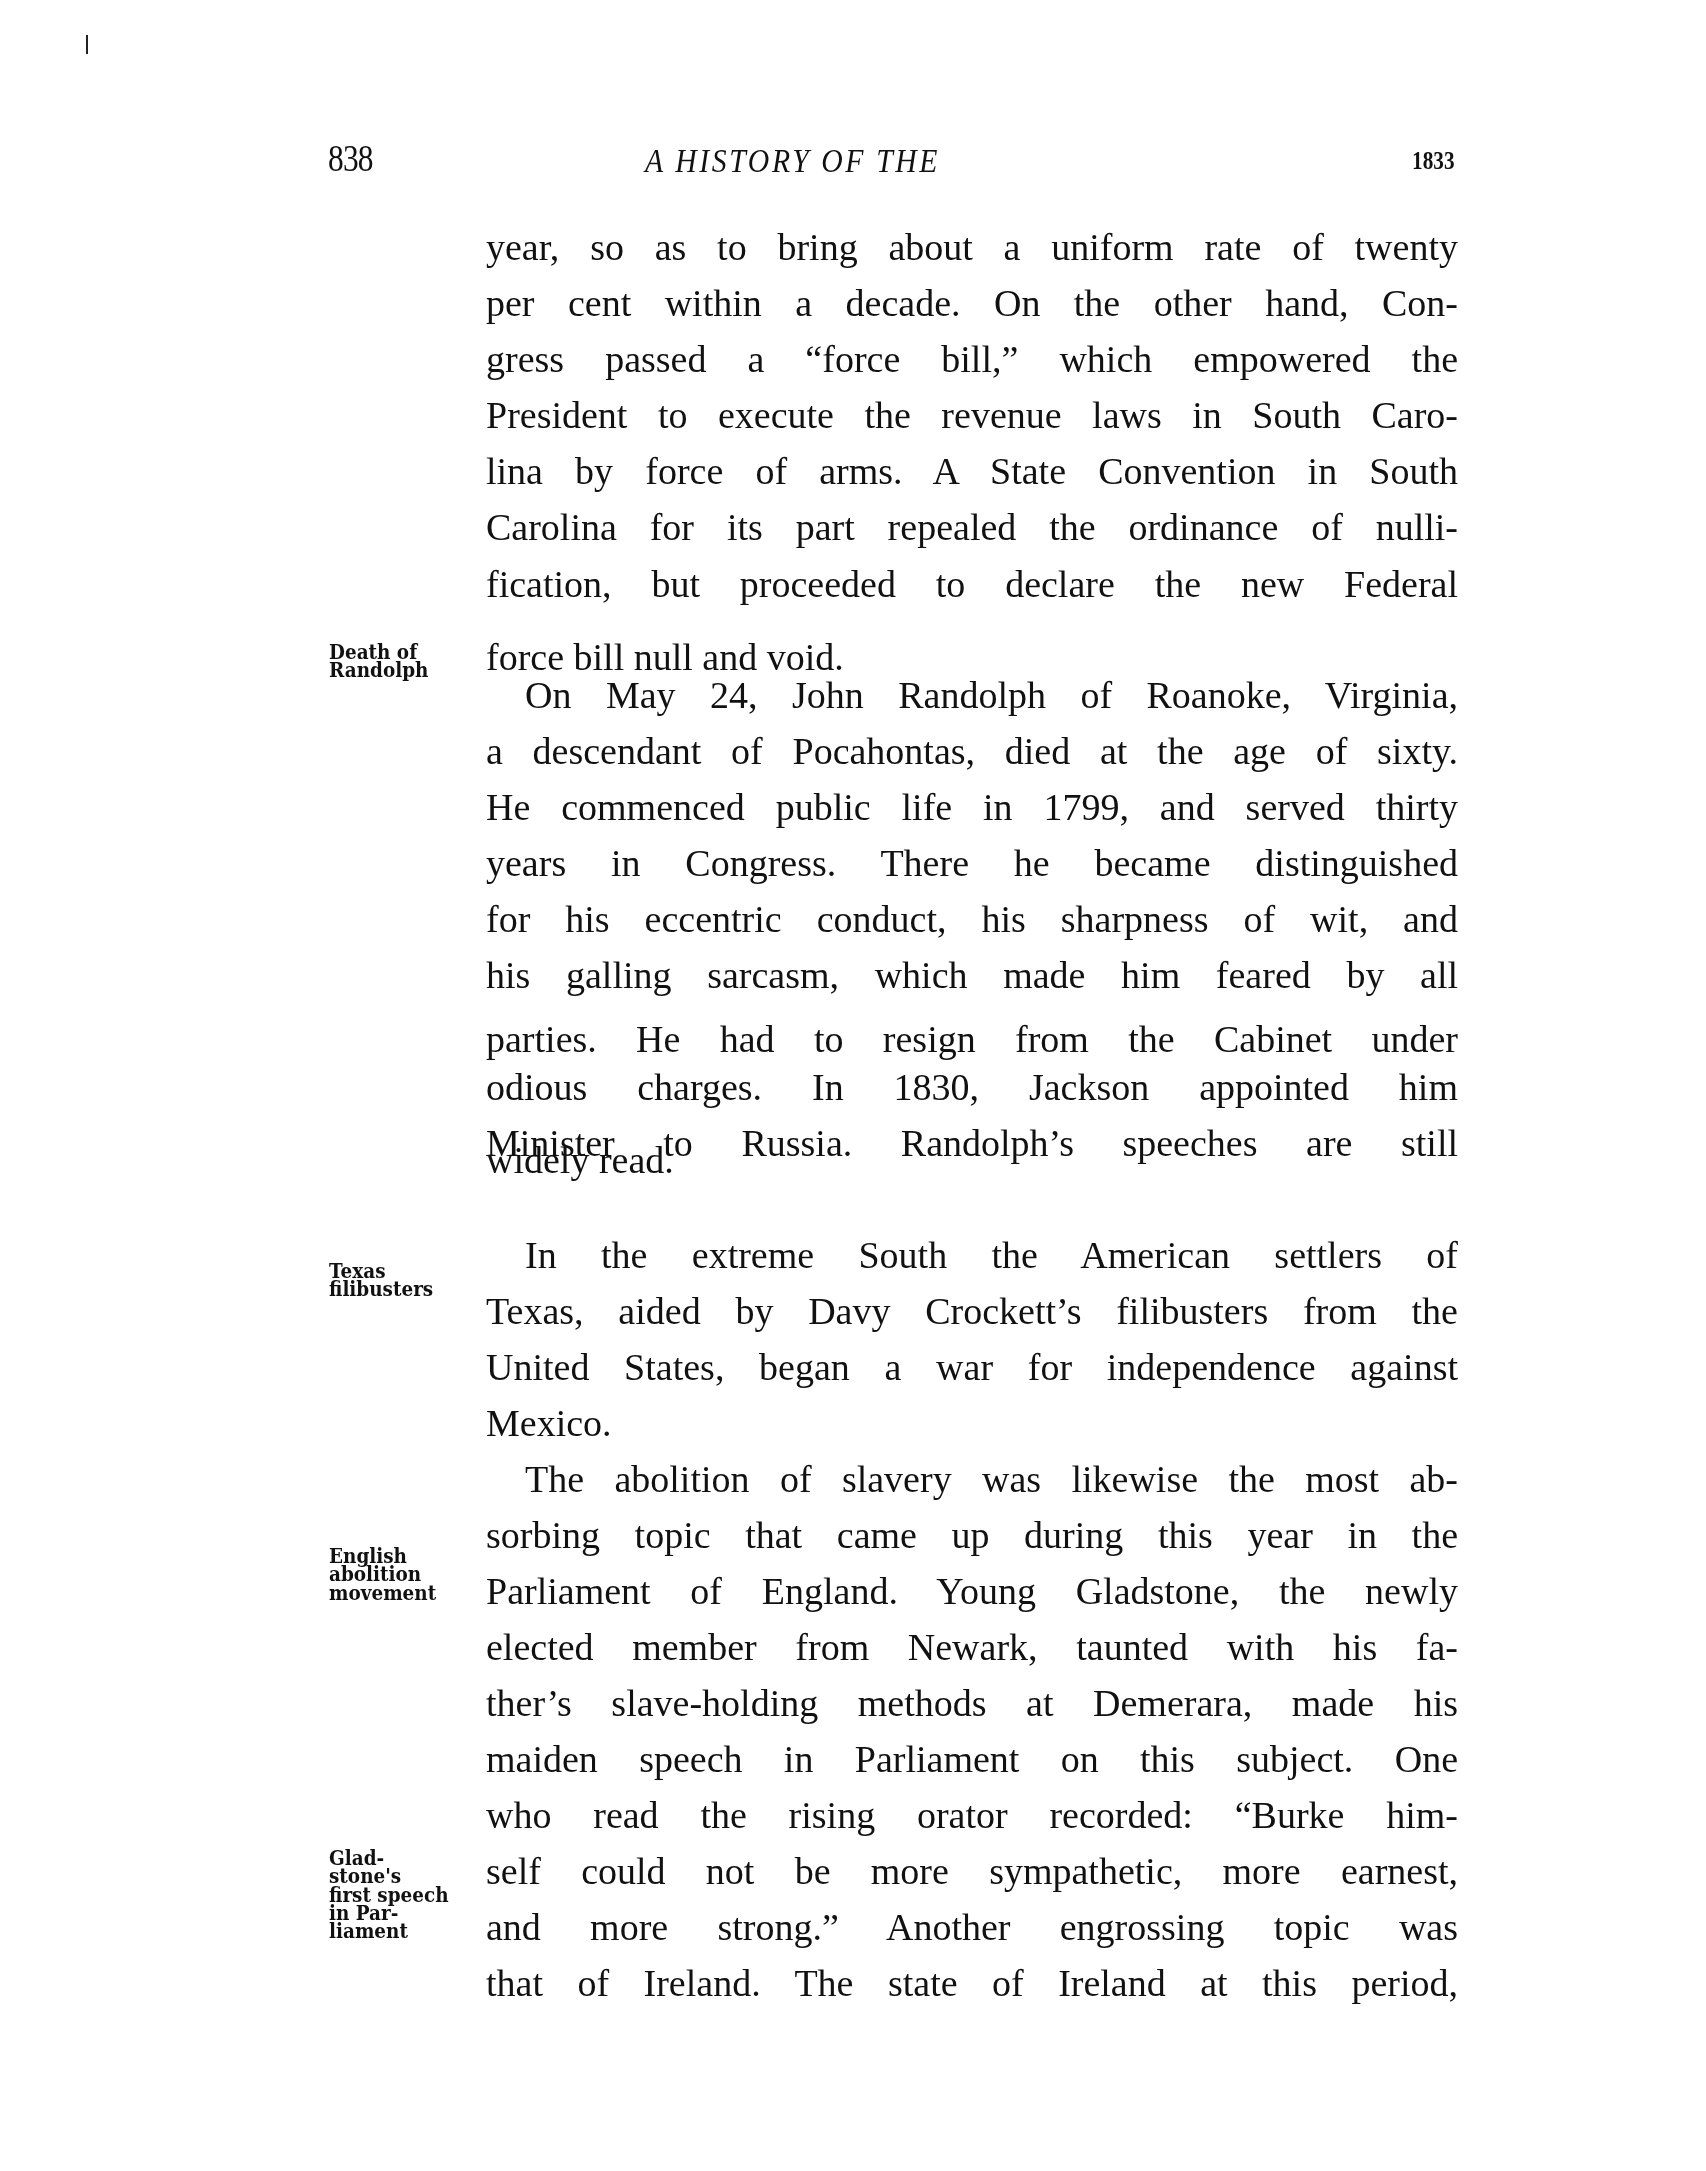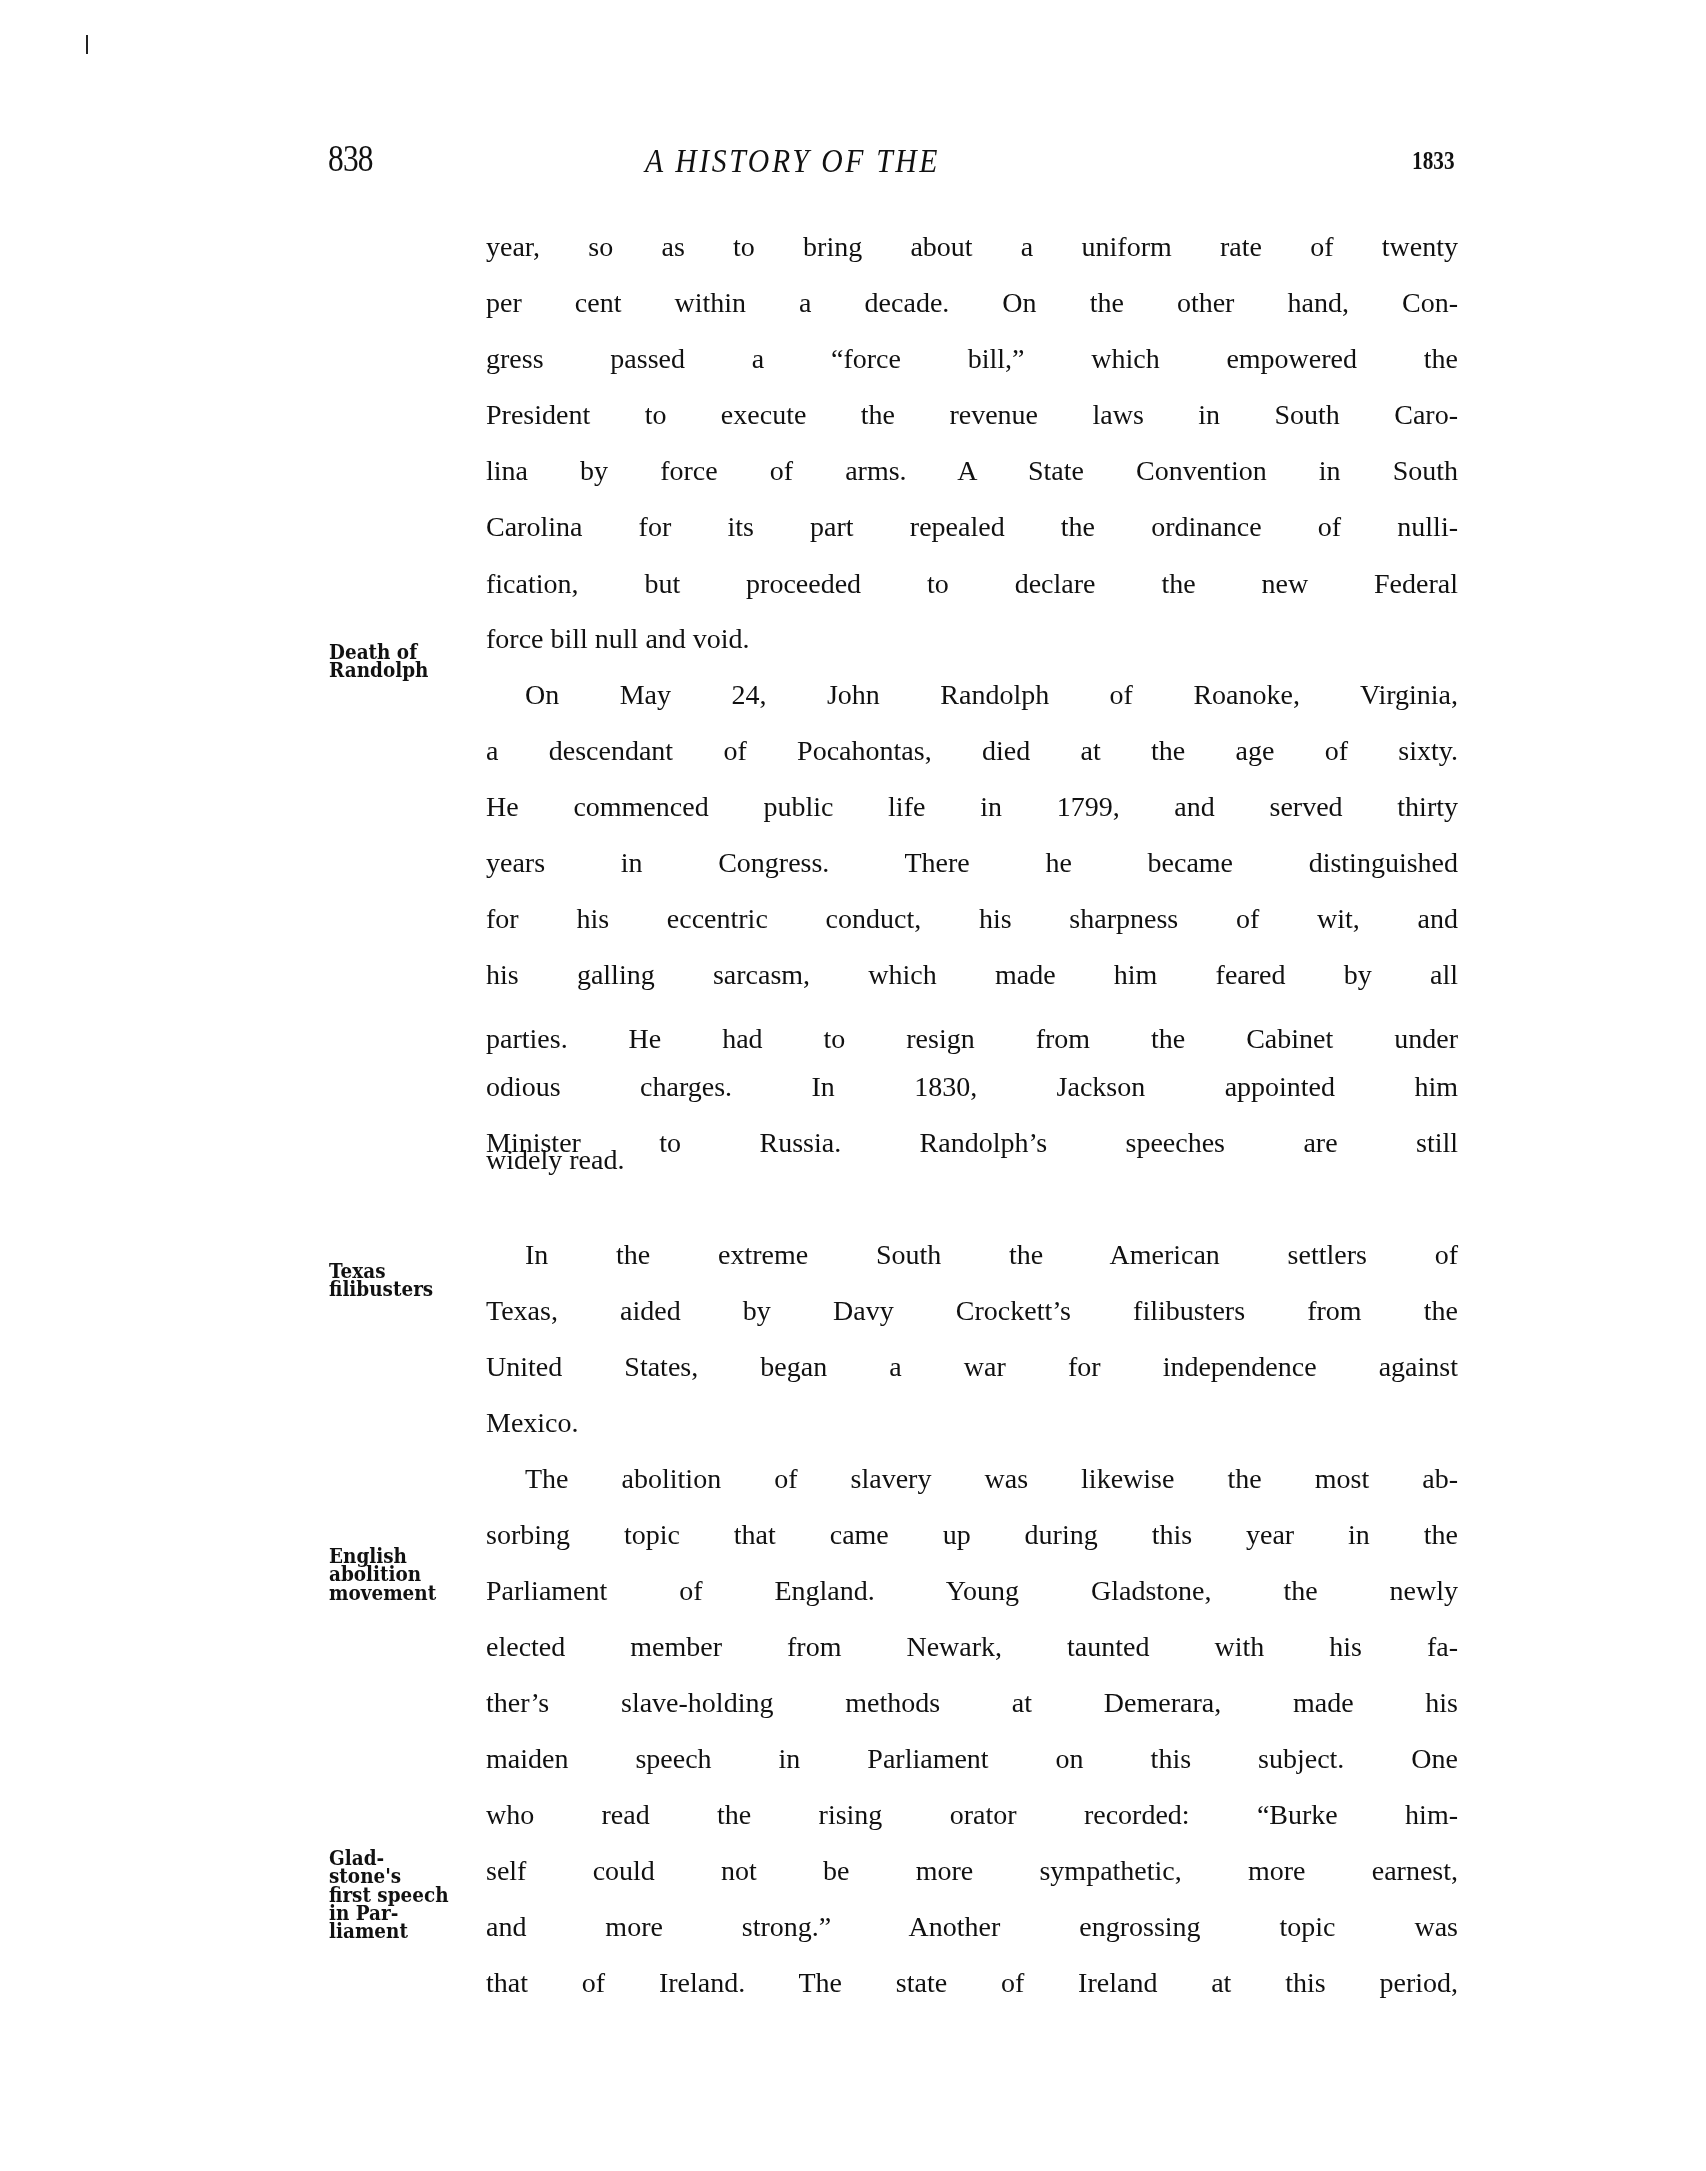--- a/index.html
+++ b/index.html
@@ -4,21 +4,21 @@
 <style>
   html, body { margin: 0; padding: 0; background: #ffffff; }
   body { width: 1706px; height: 2171px; position: relative; overflow: hidden;
          font-family: "Liberation Serif", "DejaVu Serif", serif; color: #111; }
   .scan-mark { position: absolute; left: 86px; top: 35px; width: 1.9px; height: 19.3px; background: #222; }
   .running-head { position: absolute; top: 137px; left: 0; width: 1360px; height: 48px; }
   .page-number { position: absolute; left: 328px; top: 0; font-size: 37px; letter-spacing: -1px; transform: scaleX(0.85); transform-origin: left top; }
   .running-title { position: absolute; left: 645px; top: 5.8px; font-size: 33px; font-style: italic; letter-spacing: 2.9px; transform: scaleX(0.9); transform-origin: left top; }
   .year { position: absolute; left: 1412px; top: 9.7px; font-size: 25px; font-weight: bold; transform: scaleX(0.85); transform-origin: left top; }
   .body-text { position: absolute; left: 486px; top: 0; width: 972px; }
-  .line { position: absolute; left: 0; width: 972px; height: 56px; font-size: 28px; line-height: 56px;
+  .line { position: absolute; left: 0; width: 972px; height: 56px; font-size: 38px; line-height: 56px;
           white-space: nowrap; text-align: justify; text-align-last: justify; }
   .line.last { text-align-last: left; }
   .line.indent { padding-left: 39px; box-sizing: border-box; }
   .sidenote { position: absolute; left: 329px; font-size: 20px; line-height: 18.3px; font-weight: bold;
               white-space: nowrap; font-family: "DejaVu Serif", serif; transform: scaleX(0.92); transform-origin: left top; }
 </style>
 </head>
 <body>
 
 <div class="scan-mark"></div>
@@ -51,21 +51,21 @@
 </div>
 
 <div class="body-text">
   <div class="line" style="top:219px;">year, so as to bring about a uniform rate of twenty</div>
   <div class="line" style="top:275px;">per cent within a decade.  On the other hand, Con-</div>
   <div class="line" style="top:331px;">gress passed a “force bill,” which empowered the</div>
   <div class="line" style="top:387px;">President to execute the revenue laws in South Caro-</div>
   <div class="line" style="top:443px;">lina by force of arms.  A State Convention in South</div>
   <div class="line" style="top:499px;">Carolina for its part repealed the ordinance of nulli-</div>
   <div class="line" style="top:556px;">fication, but proceeded to declare the new Federal</div>
-  <div class="line last" style="top:611px;">force bill null and void.</div>
+  <div class="line last" style="top:629px;">force bill null and void.</div>
 
   <div class="line indent" style="top:667px;">On May 24, John Randolph of Roanoke, Virginia,</div>
   <div class="line" style="top:723px;">a descendant of Pocahontas, died at the age of sixty.</div>
   <div class="line" style="top:779px;">He commenced public life in 1799, and served thirty</div>
   <div class="line" style="top:835px;">years in Congress.  There he became distinguished</div>
   <div class="line" style="top:891px;">for his eccentric conduct, his sharpness of wit, and</div>
   <div class="line" style="top:947px;">his galling sarcasm, which made him feared by all</div>
   <div class="line" style="top:1003px;margin-top:8px;">parties.  He had to resign from the Cabinet under</div>
   <div class="line" style="top:1059px;">odious charges.  In 1830, Jackson appointed him</div>
   <div class="line" style="top:1115px;">Minister to Russia.  Randolph’s speeches are still</div>

